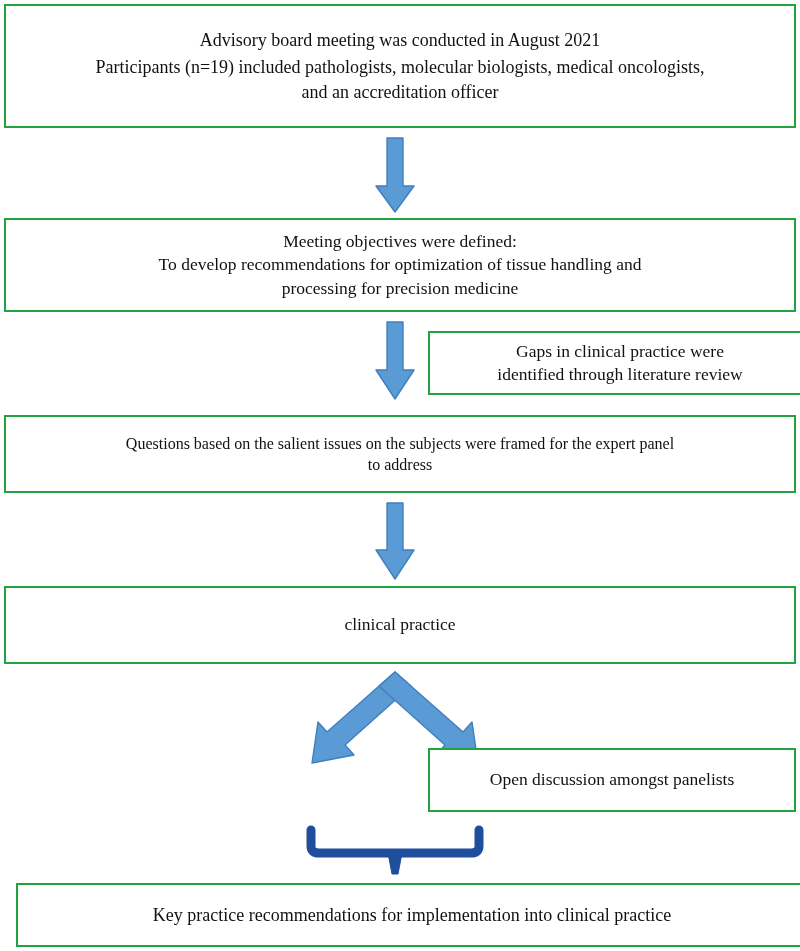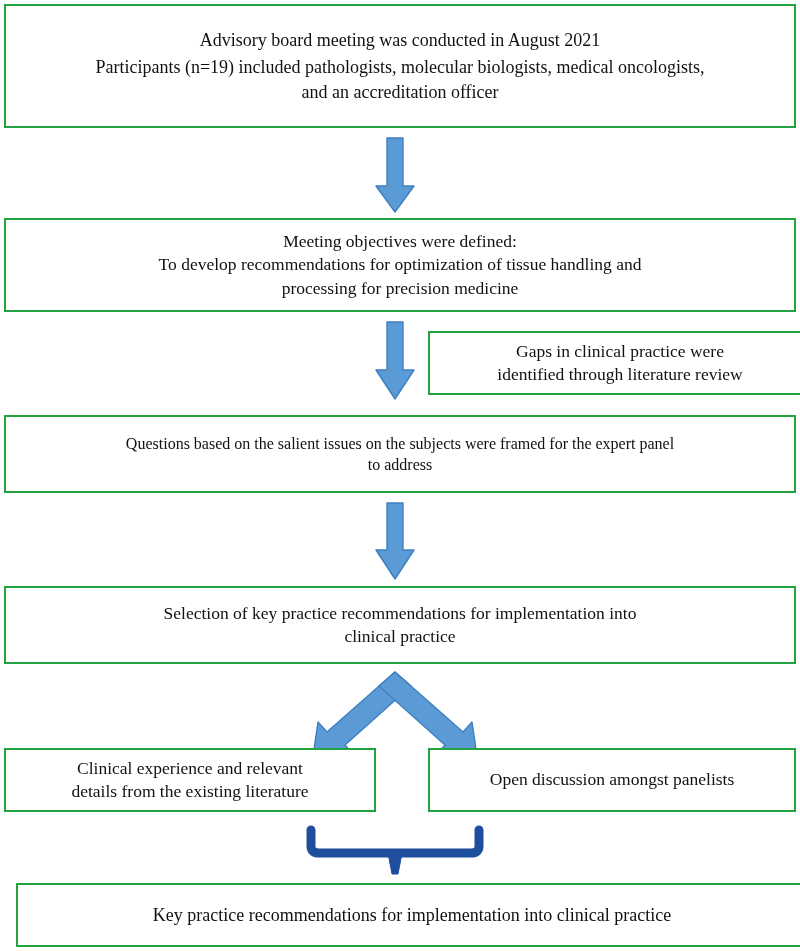--- a/index.html
+++ b/index.html
@@ -136,31 +136,24 @@
 
   <div class="node" id="node-questions">
     <span class="para">
       <span class="line">Questions based on the salient issues on the subjects were framed for the expert panel</span>
       <span class="line">to address</span>
     </span>
   </div>
 
   <div class="node" id="node-selection">
     <span class="para">
-      <span class="line">Selection of key practice recommendations for implementation into</span>
       <span class="line">clinical practice</span>
     </span>
   </div>
 
-  <div class="node" id="node-clinexp">
-    <span class="para">
-      <span class="line">Clinical experience and relevant</span>
-      <span class="line">details from the existing literature</span>
-    </span>
-  </div>
 
   <div class="node" id="node-opendisc">
     <span class="para">
       <span class="line">Open discussion amongst panelists</span>
     </span>
   </div>
 
   <div class="node" id="node-keyrec">
     <span class="para">
       <span class="line">Key practice recommendations for implementation into clinical practice</span>

